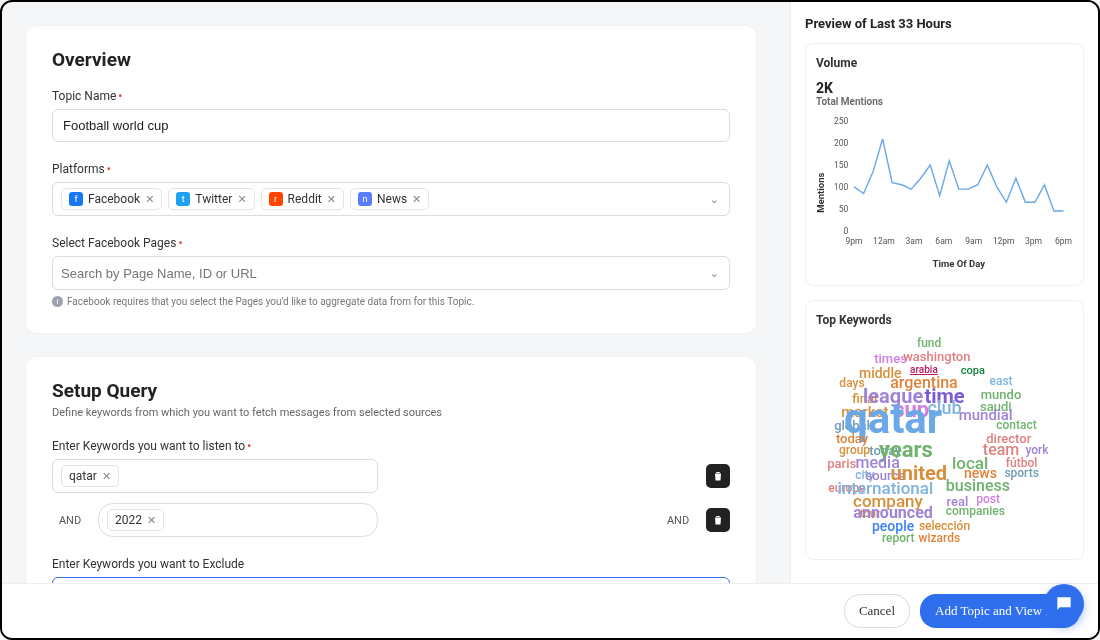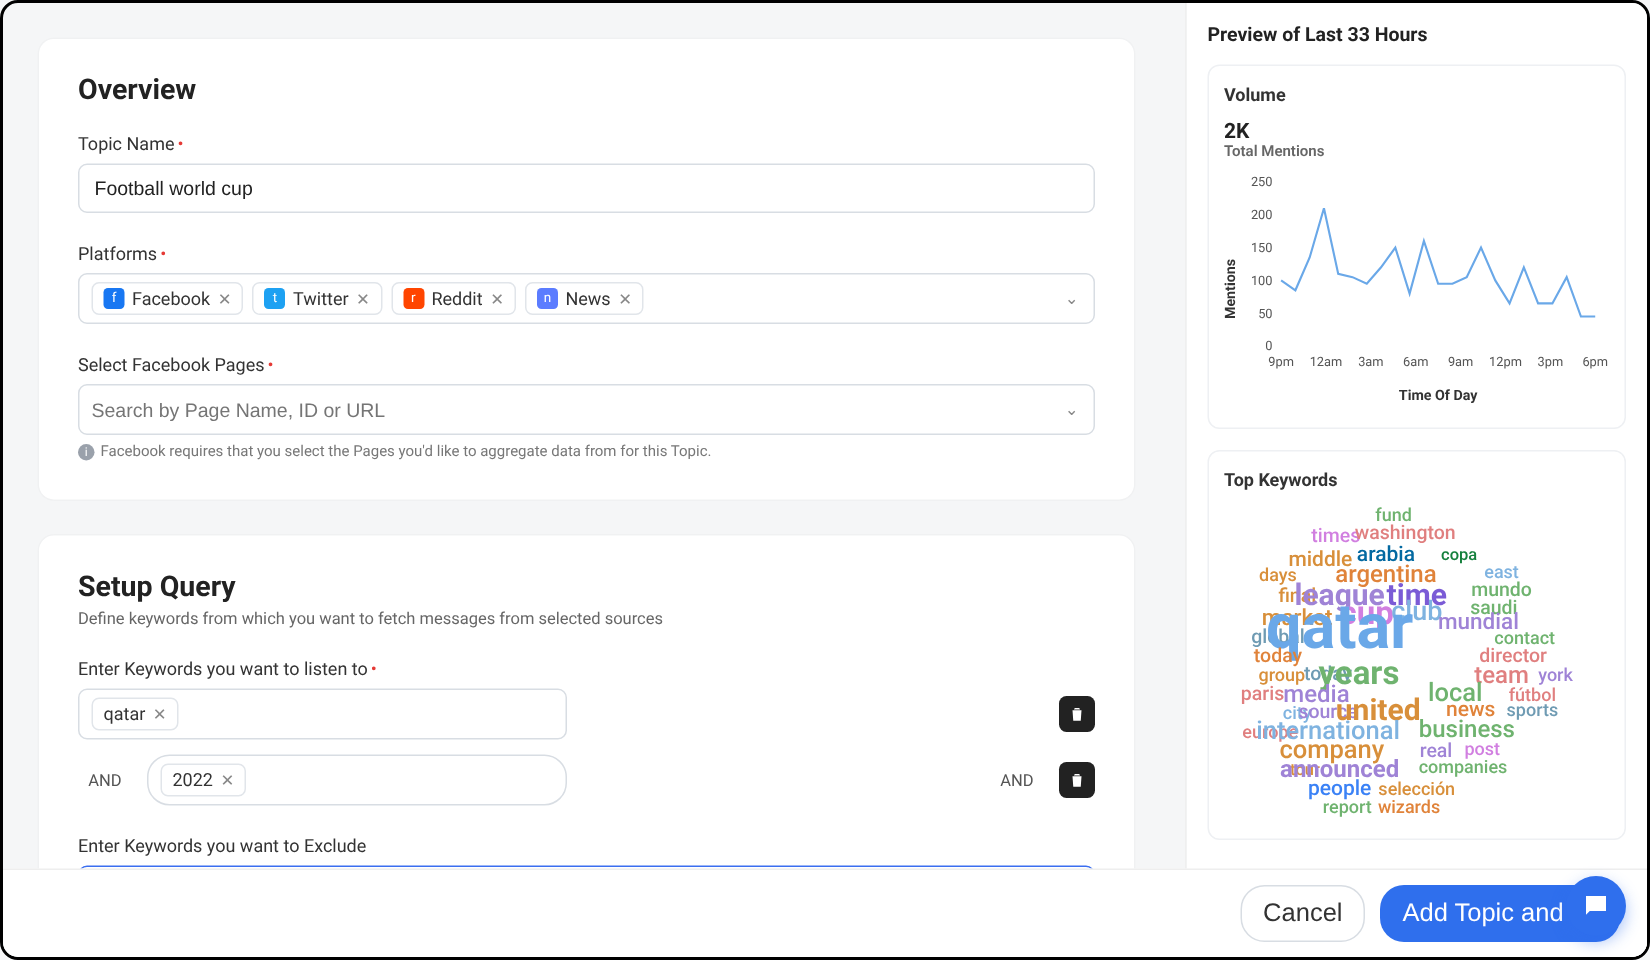--- a/index.html
+++ b/index.html
@@ -39,21 +39,21 @@
 .tot-num{font-size:14px;font-weight:700;}
 .tot-lbl{font-size:10px;color:#666;font-weight:600;}
 .chart-svg{width:100%;}
 .axis-title{font-size:10px;font-weight:700;fill:#333;text-anchor:middle;}
 .axis-lab{font-size:9px;fill:#555;}
 .yax-title{font-size:10px;font-weight:700;fill:#333;}
 .line{fill:none;stroke:#6aa8e8;stroke-width:1.5;}
 .wordcloud{position:relative;height:210px;}
 .wc{position:absolute;white-space:nowrap;line-height:1;}
 .footer{position:absolute;bottom:0;right:0;left:0;background:#fff;border-top:1px solid #eee;padding:10px 18px;display:flex;justify-content:flex-end;gap:10px;align-items:center;}
-.btn{border-radius:16px;padding:8px 14px;font-size:17px;cursor:pointer;border:1px solid transparent;}
+.btn{border-radius:16px;padding:8px 14px;font-size:13px;cursor:pointer;border:1px solid transparent;font-family:Liberation Serif, serif;}
 .btn-sec{background:#fff;border:1px solid #d8dde3;color:#333;}
 .btn-pri{background:#2f6fed;color:#fff;}
 .fab{position:absolute;right:14px;bottom:14px;width:40px;height:40px;border-radius:50%;background:#2f6fed;box-shadow:0 4px 10px rgba(47,111,237,0.4);display:flex;align-items:center;justify-content:center;z-index:5;}
 .fab svg{fill:#fff;}
 .main::-webkit-scrollbar{width:7px;}
 .main::-webkit-scrollbar-thumb{background:#c8ccd2;border-radius:4px;}
 .main::-webkit-scrollbar-track{background:transparent;}
 </style>
 </head>
 <body>
@@ -194,21 +194,21 @@
       </svg>
     </div>
 
     <div class="side-card">
       <h3>Top Keywords</h3>
       <div class="wordcloud" id="wordcloud">
           <span class="wc" style="left: 44%; top: 3%; font-size: 12px; color: rgb(111, 179, 111); font-weight: 500; transform: translate(-50%, -50%);">fund</span>
           <span class="wc" style="left: 29%; top: 10%; font-size: 13px; color: rgb(209, 127, 224); font-weight: 500; transform: translate(-50%, -50%);">times</span>
           <span class="wc" style="left: 47%; top: 9%; font-size: 13px; color: rgb(224, 127, 127); font-weight: 500; transform: translate(-50%, -50%);">washington</span>
           <span class="wc" style="left: 25%; top: 17%; font-size: 14px; color: rgb(216, 143, 58); font-weight: 500; transform: translate(-50%, -50%);">middle</span>
-          <span class="wc" style="left: 42%; top: 16%; font-size: 14px; color: #0369a1; font-weight: 500; transform: translate(-50%, -50%);">arabia</span>
+          <span class="wc" style="left: 42%; top: 16%; font-size: 10px; color: #be185d; font-weight: 500; transform: translate(-50%, -50%); text-decoration: underline;">arabia</span>
           <span class="wc" style="left: 61%; top: 16%; font-size: 11px; color: #15803d; font-weight: 500; transform: translate(-50%, -50%);">copa</span>
           <span class="wc" style="left: 14%; top: 22%; font-size: 12px; color: rgb(216, 143, 58); font-weight: 500; transform: translate(-50%, -50%);">days</span>
           <span class="wc" style="left: 42%; top: 22%; font-size: 16px; color: rgb(224, 131, 58); font-weight: 500; transform: translate(-50%, -50%);">argentina</span>
           <span class="wc" style="left: 72%; top: 21%; font-size: 12px; color: rgb(127, 179, 224); font-weight: 500; transform: translate(-50%, -50%);">east</span>
           <span class="wc" style="left: 19%; top: 29%; font-size: 13px; color: rgb(216, 143, 58); font-weight: 500; transform: translate(-50%, -50%);">final</span>
           <span class="wc" style="left: 30%; top: 28%; font-size: 20px; color: rgb(159, 131, 214); font-weight: 700; transform: translate(-50%, -50%);">league</span>
           <span class="wc" style="left: 50%; top: 28%; font-size: 20px; color: rgb(123, 91, 214); font-weight: 700; transform: translate(-50%, -50%);">time</span>
           <span class="wc" style="left: 72%; top: 27%; font-size: 13px; color: rgb(111, 179, 111); font-weight: 500; transform: translate(-50%, -50%);">mundo</span>
           <span class="wc" style="left: 19%; top: 36%; font-size: 15px; color: rgb(216, 143, 58); font-weight: 500; transform: translate(-50%, -50%);">market</span>
           <span class="wc" style="left: 37%; top: 35%; font-size: 22px; color: rgb(209, 127, 224); font-weight: 700; transform: translate(-50%, -50%);">cup</span>

